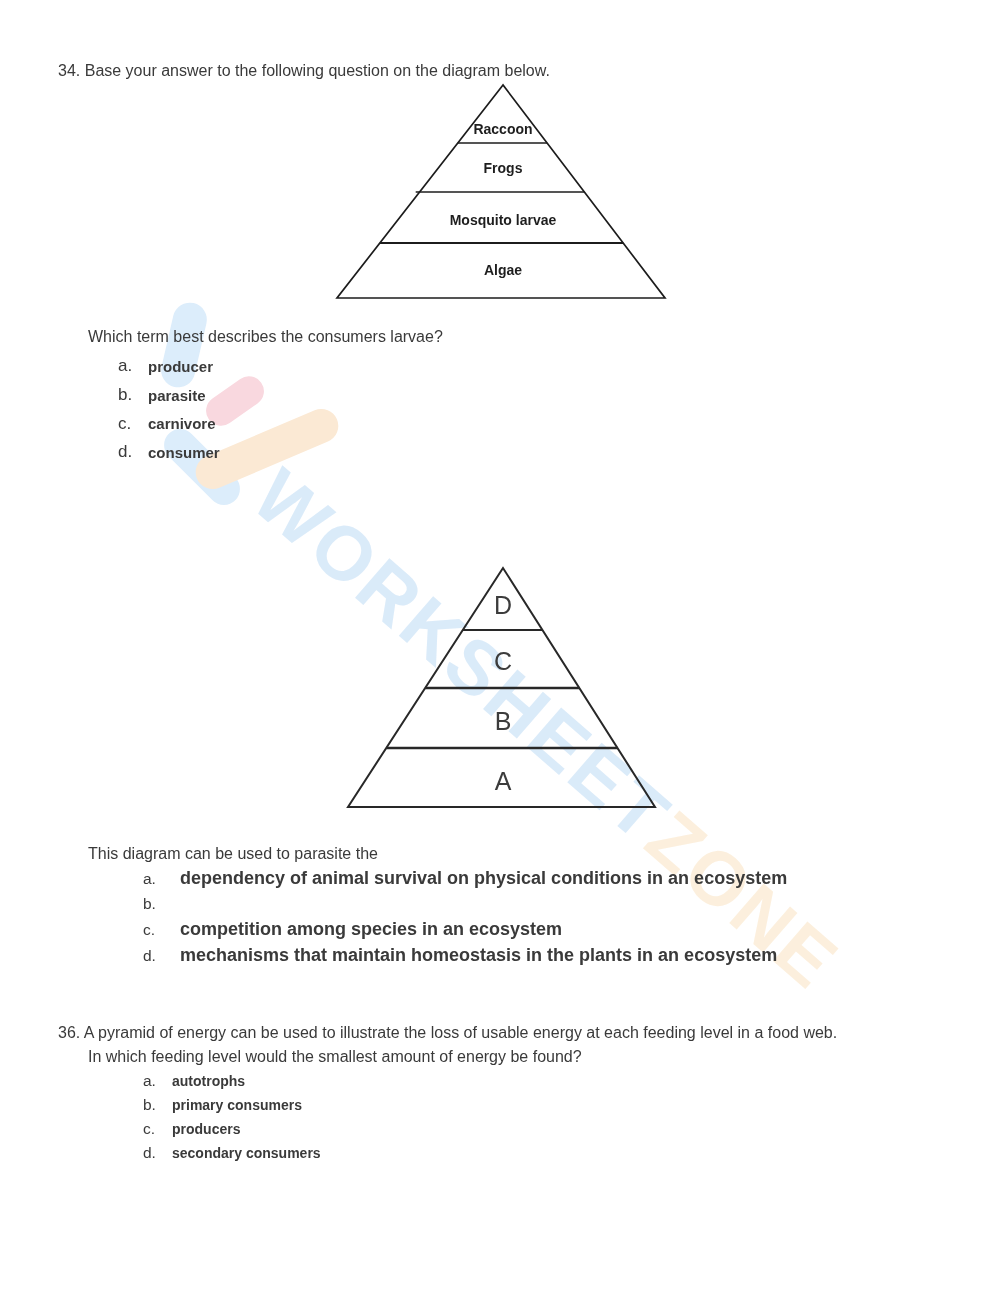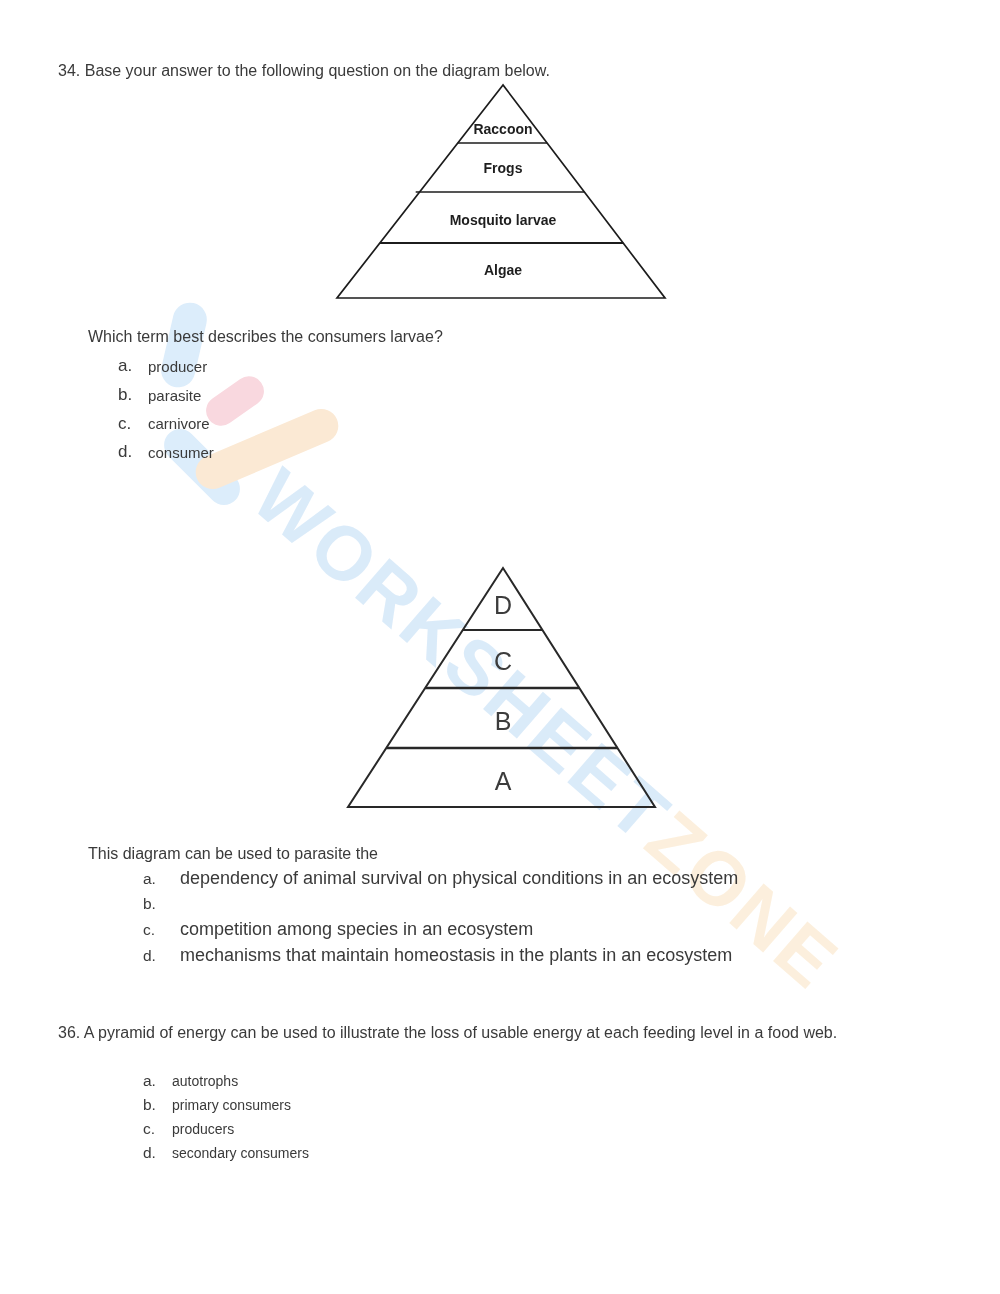--- a/index.html
+++ b/index.html
@@ -28,21 +28,21 @@
   .wm-text .wm-b{color:#d9eaf9;}
   .wm-text .wm-o{color:#fcefdc;}
   
   .content{position:absolute;inset:0;z-index:1;}
   .qhead{font-size:16px;white-space:nowrap;}
   .qhead .qnum{display:inline-block;}
   .prompt{font-size:16px;white-space:nowrap;}
   .opts{display:flex;flex-direction:column;}
   .opt-row{display:flex;align-items:center;}
   .opt-letter{display:inline-block;flex:0 0 auto;}
-  .opt-text{white-space:nowrap;}
+  .opt-text{white-space:nowrap;font-weight:bold;}
   
   .opts-34 .opt-row{height:28.7px;}
   .opts-34 .opt-letter{width:30px;font-size:17px;}
   .opts-34 .opt-text{font-size:15px;}
   
   .opts-35 .opt-row{height:25.6px;}
   .opts-35 .opt-letter{width:37px;font-size:15.5px;}
   .opts-35 .opt-text{font-size:18px;text-align:center;}
   
   .opts-36 .opt-row{height:24px;}
@@ -135,20 +135,23 @@
       <div class="opt-row">
         <span class="opt-letter">d.</span>
         <span class="opt-text">mechanisms that maintain homeostasis in the plants in an ecosystem</span>
       </div>
     </div>
 
     <div class="abs qhead" style="left:58px;top:1024px;">
       <span class="qnum">36.</span>
       <span>A pyramid of energy can be used to illustrate the loss of usable energy at each feeding level in a food web.</span>
     </div>
+    <div class="abs qhead" style="left:88px;top:1048px;">
+      <span>In which feeding level would the smallest amount of energy be found?</span>
+    </div>
 
     <div class="abs opts opts-36" style="left:143px;top:1069px;">
       <div class="opt-row">
         <span class="opt-letter">a.</span>
         <span class="opt-text">autotrophs</span>
       </div>
       <div class="opt-row">
         <span class="opt-letter">b.</span>
         <span class="opt-text">primary consumers</span>
       </div>

